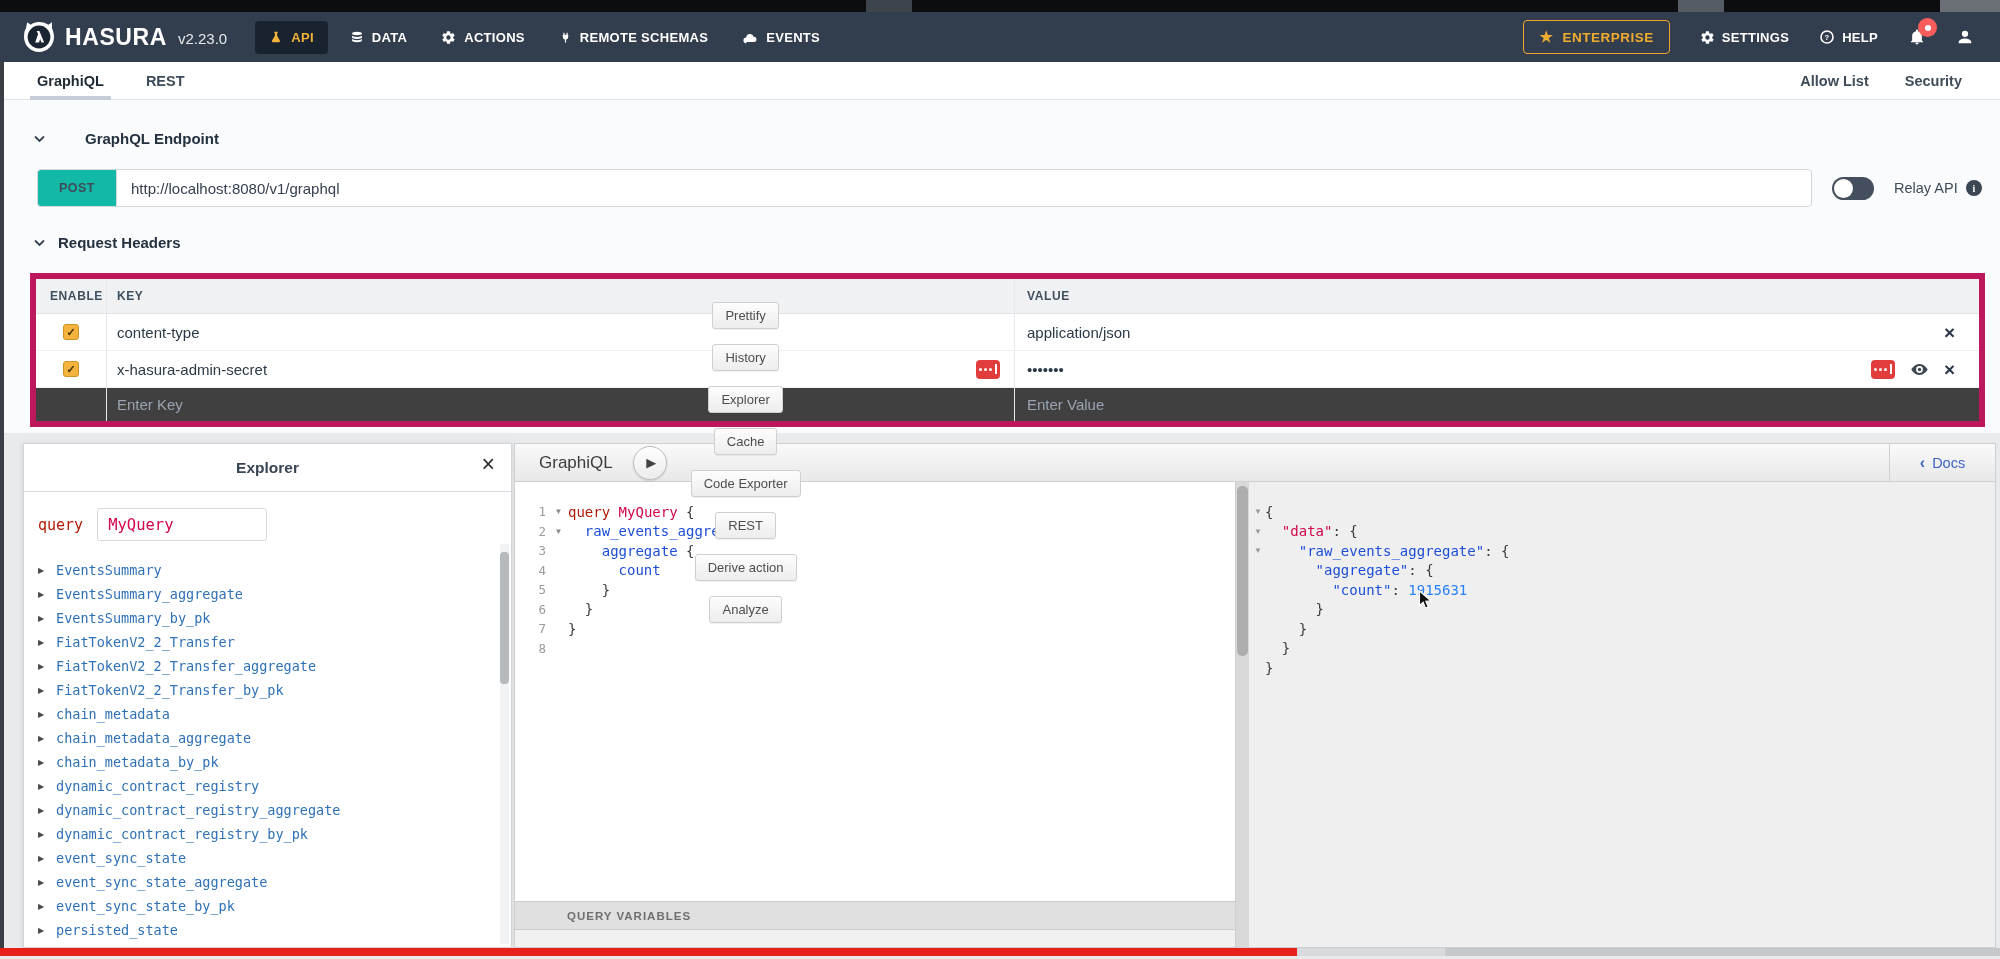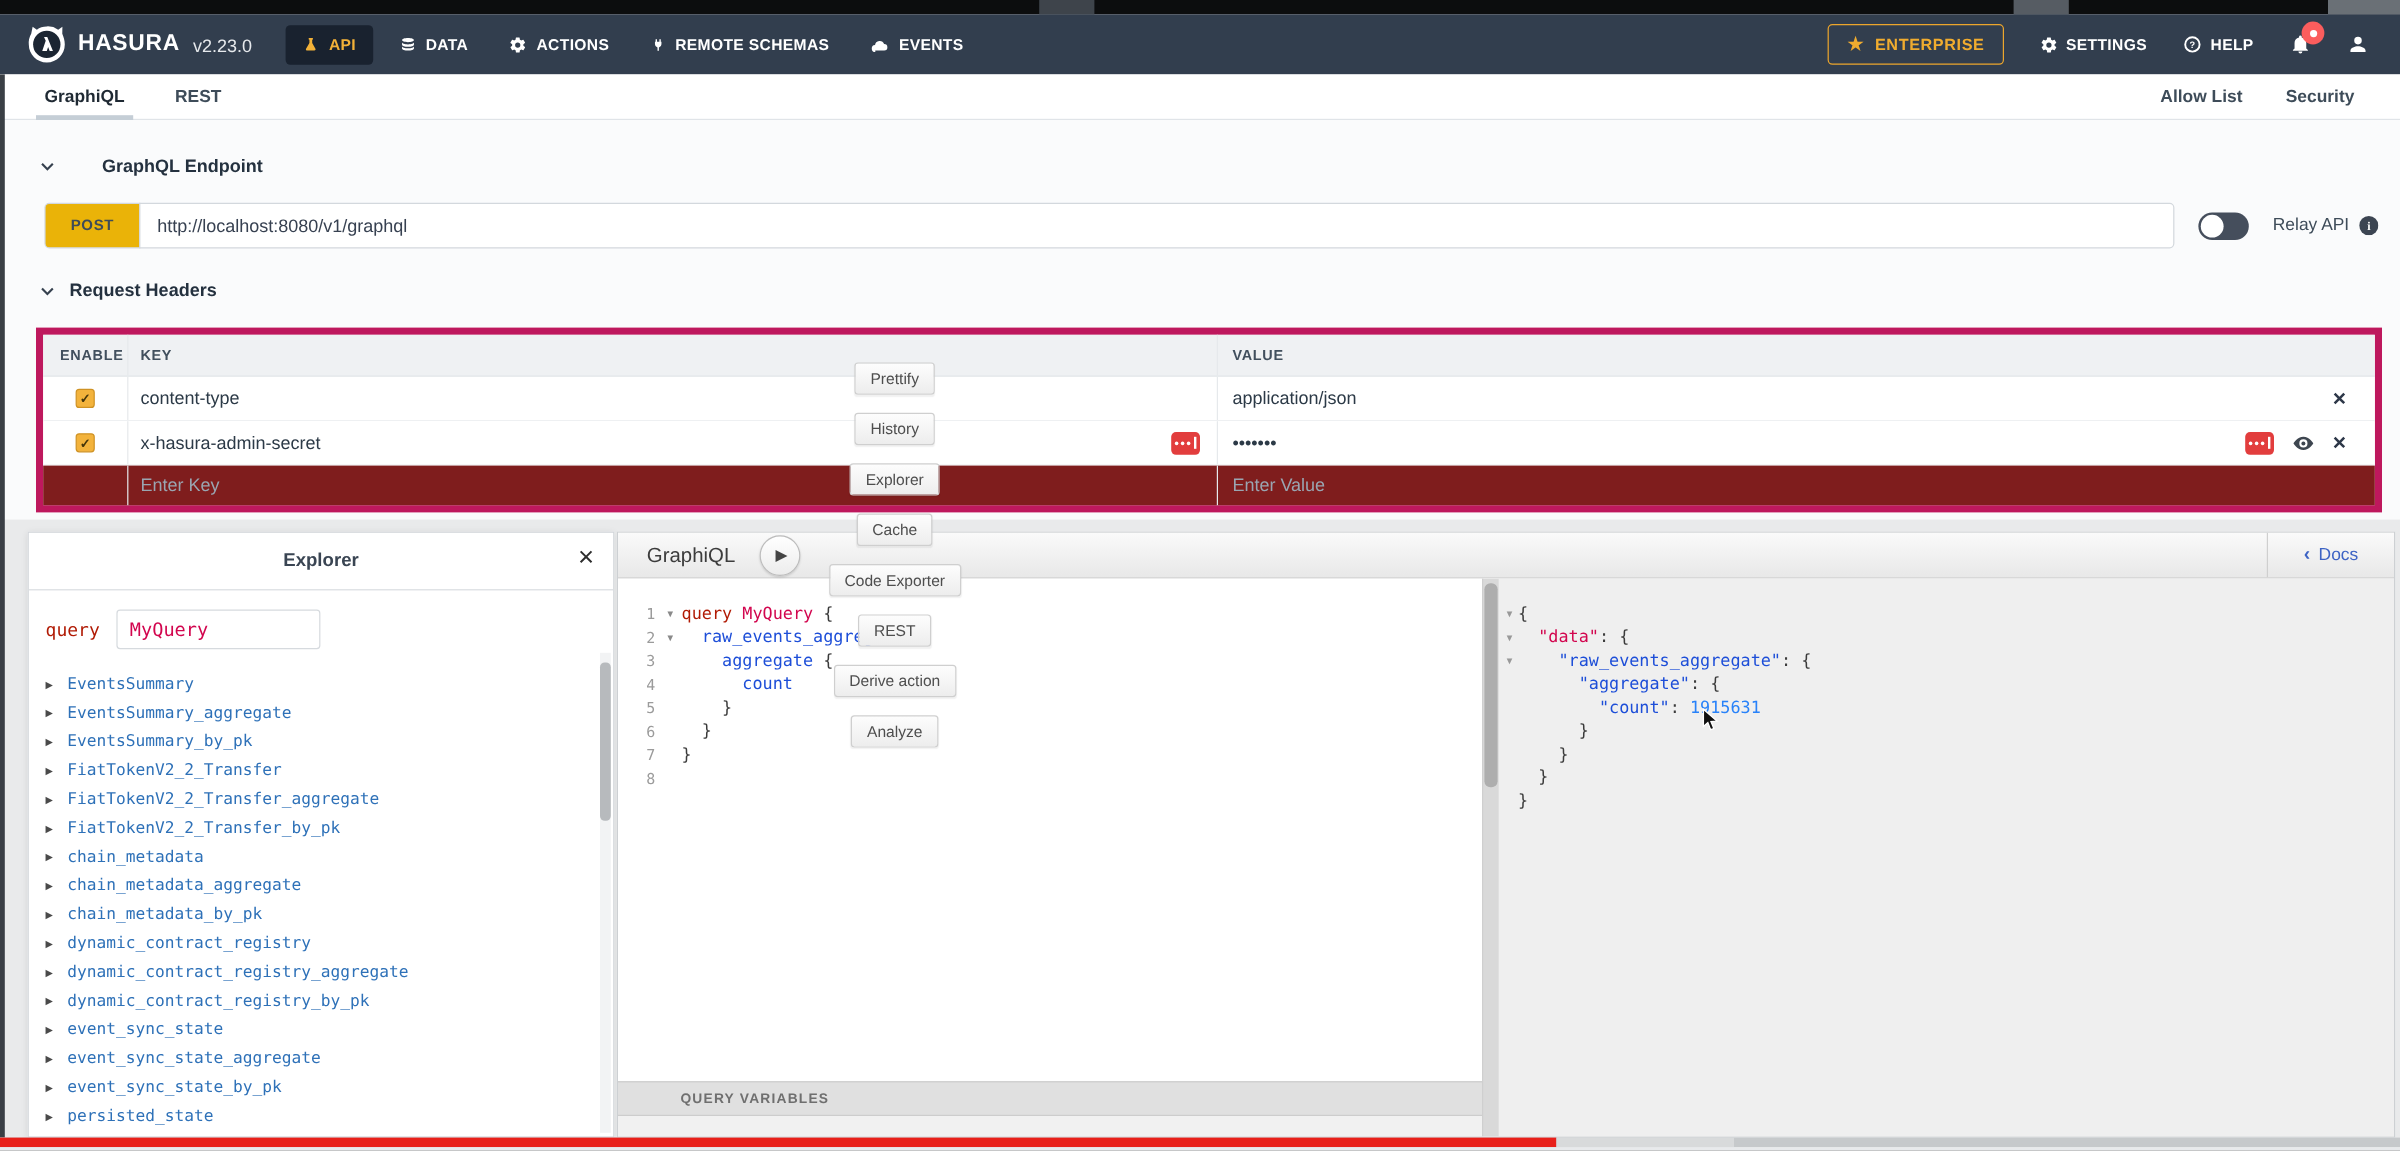--- a/index.html
+++ b/index.html
@@ -6,21 +6,21 @@
   body { font-family:"Liberation Sans", sans-serif; background:#222; }
   #stage { position:relative; width:2000px; height:959px; background:#e9eaeb; overflow:hidden; }
 
   
   #top-strip { position:absolute; left:0; top:0; width:2000px; height:12px; background:#0c0d0e; }
   .notch { position:absolute; top:0; height:12px; }
 
   
   #navbar { position:absolute; left:0; top:12px; width:2000px; height:50px; background:#323e4e; display:flex; align-items:center; padding:0 26px 0 22px; }
   #logo { width:34px; height:34px; flex:none; }
-  #brand { color:#fff; font-size:19px; font-weight:bold; letter-spacing:.6px; margin-left:9px;text-align:center; }
+  #brand { color:#fff; font-size:23px; font-weight:bold; letter-spacing:.6px; margin-left:9px;text-align:center; }
   #version { color:#e6e9ec; font-size:15px; margin-left:11px; margin-top:3px; }
   #nav-tabs { display:flex; align-items:center; margin-left:28px; gap:10px; }
   .nav-tab { display:flex; align-items:center; gap:8px; padding:9px 12px; border-radius:4px; color:#ffffff; font-size:13px; font-weight:bold; letter-spacing:.3px; cursor:pointer; }
   .nav-tab.active { background:#19222f; color:#f2b138; padding:9px 14px; }
   .nav-ic { display:flex; align-items:center; }
   .nav-ic svg { display:block; }
   #nav-right { margin-left:auto; display:flex; align-items:center; gap:30px; }
   #enterprise-btn { display:flex; align-items:center; gap:9px; border:1.5px solid #eda62c; border-radius:4px; padding:7px 15px; color:#f0ac2f; font-size:13.5px; font-weight:bold; letter-spacing:.5px; cursor:pointer; }
   .nav-util { display:flex; align-items:center; gap:7px; color:#fff; font-size:13px; font-weight:bold; letter-spacing:.3px; cursor:pointer; }
   #bell-wrap { position:relative; cursor:pointer; }
@@ -33,37 +33,37 @@
   .subtab { height:38px; display:flex; align-items:center; font-size:14.5px; font-weight:bold; color:#3e4c59; cursor:pointer; position:relative; }
   .subtab.active { color:#1f2933; }
   .subtab.active::after { content:""; position:absolute; left:-7px; right:-7px; bottom:0; height:4px; background:#c5ced6; }
   #subnav-right { position:absolute; right:38px; top:0; height:38px; display:flex; gap:36px; }
 
   
   #content-top { position:absolute; left:0; top:100px; width:2000px; height:333px; background:#fafbfc; }
   .section-head { position:absolute; display:flex; align-items:center; gap:13px; font-size:15px; font-weight:bold; color:#24313f; cursor:pointer; }
   #endpoint-head { left:34px; top:30px;gap:40px; }
   #headers-head { left:34px; top:134px; }
-  #post-box { position:absolute; left:37px; top:69px; width:80px; height:38px; background:#eab308; border:1px solid #d3d8dd; border-radius:4px 0 0 4px; display:flex; align-items:center; justify-content:center; font-size:12.5px; font-weight:bold; color:#3e4c59; letter-spacing:.5px; }
+  #post-box { position:absolute; left:37px; top:69px; width:80px; height:38px; background:#14b8a6; border:1px solid #d3d8dd; border-radius:4px 0 0 4px; display:flex; align-items:center; justify-content:center; font-size:12.5px; font-weight:bold; color:#3e4c59; letter-spacing:.5px; }
   #url-input { position:absolute; left:116px; top:69px; width:1696px; height:38px; border:1px solid #d3d8dd; border-radius:0 4px 4px 0; padding:0 14px; font-size:15px; color:#374151; font-family:"Liberation Sans",sans-serif; background:#fff; outline:none; }
   #relay-toggle { position:absolute; left:1832px; top:77px; width:42px; height:23px; border-radius:12px; background:#454e5c; cursor:pointer; }
   #relay-knob { position:absolute; left:2px; top:2px; width:19px; height:19px; border-radius:50%; background:#fff; }
   #relay-label { position:absolute; left:1894px; top:80px; font-size:14.5px; color:#3e4c59; }
   #relay-info { position:absolute; left:1966px; top:80px; cursor:pointer; }
 
   
   #headers-table { position:absolute; left:30px; top:173px; width:1955px; background:#fff; border:6px solid #be185d; }
   .hrow { display:grid; grid-template-columns:70px 908px 1fr; }
   #thead-row { height:35px; background:#eff1f3; border-bottom:1px solid #dfe3e7; }
   .th { display:flex; align-items:center; font-size:12px; font-weight:bold; color:#414f5d; letter-spacing:.6px; }
   .cell { display:flex; align-items:center; }
   .col2 { border-left:1px solid #e6e9ec; }
   .col3 { border-left:1px solid #e6e9ec; }
   .data-row { height:37px; border-bottom:1px solid #eef0f2; background:#fff; }
-  .new-row { height:33px; background:#7f1d1d; }
+  .new-row { height:33px; background:#404040; }
   .checkbox { width:16px; height:16px; margin:0 auto; border-radius:3px; background:#f3b33c; border:1px solid #cf9224; display:flex; align-items:center; justify-content:center; font-size:11px; font-weight:bold; color:#45350a; cursor:pointer; }
   .key-text, .val-text { font-size:15px; color:#2c3a47; }
   .key-cell { padding-left:10px; padding-right:14px; justify-content:space-between; }
   .val-cell { padding-left:12px; padding-right:24px; }
   .placeholder { color:#9aa5b1; }
   .dots-badge { width:24px; height:19px; border-radius:4px; background:#e23d3d; display:flex; align-items:center; justify-content:center; gap:2px; cursor:pointer; flex:none; }
   .dots-badge i { width:3px; height:3px; border-radius:50%; background:#fff; }
   .dots-badge b { width:2px; height:10px; background:#fff; margin-left:1px; }
   .row-icons { margin-left:auto; display:flex; align-items:center; gap:15px; }
   .x-close { font-size:19px; color:#2d3748; font-weight:bold; line-height:1; cursor:pointer; }

